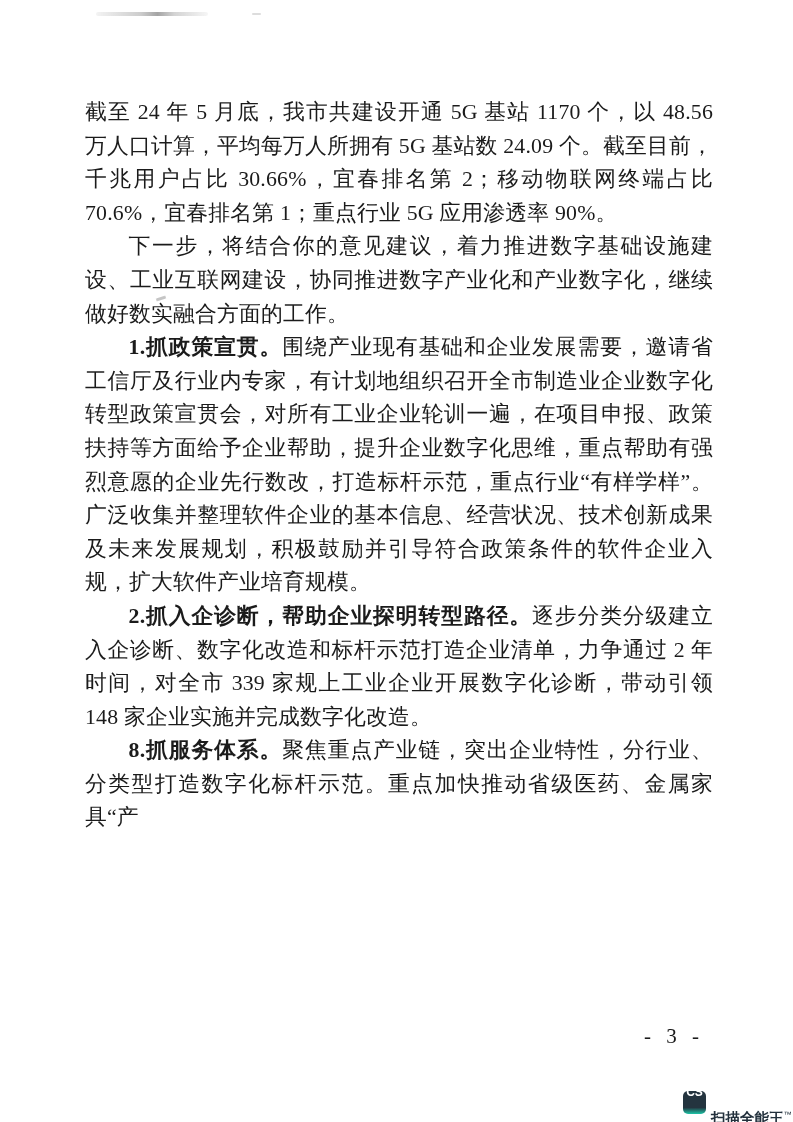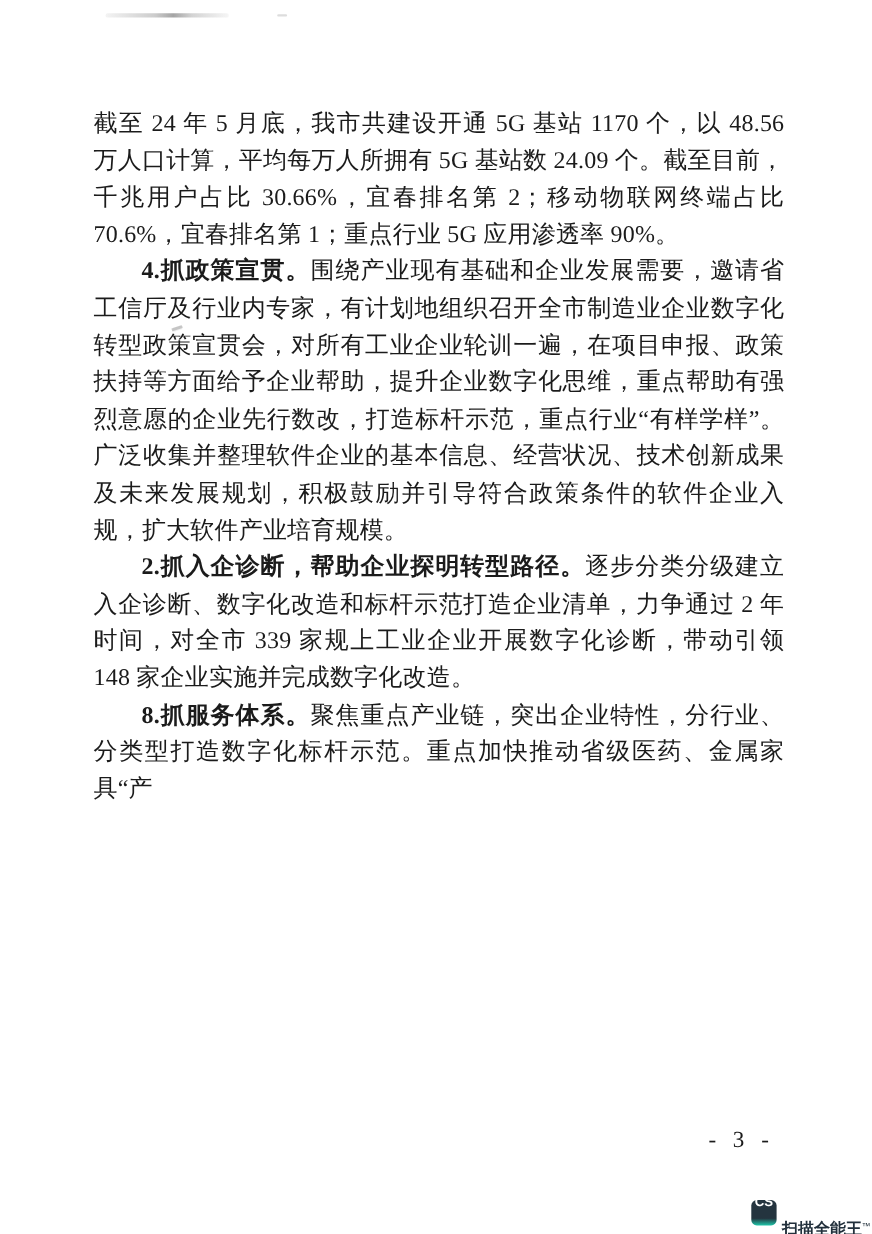--- a/index.html
+++ b/index.html
@@ -135,21 +135,22 @@
 <body>
 
 <div class="page">
 
   <div class="smudge"></div>
   <div class="speck-a"></div>
   <div class="speck-b"></div>
 
   <div class="doc-text">
     <p><span class="lead"></span><span>截至 24 年 5 月底，我市共建设开通 5G 基站 1170 个，以 48.56 万人口计算，平均每万人所拥有 5G 基站数 24.09 个。截至目前，千兆用户占比 30.66%，宜春排名第 2；移动物联网终端占比 70.6%，宜春排名第 1；重点行业 5G 应用渗透率 90%。</span></p>
-    <p class="indent"><span class="lead">4.抓政策宣贯。</span><span>围绕产业现有基础和企业发展需要，邀请省工信厅及行业内专家，有计划地组织召开全市制造业企业数字化转型政策宣贯会，对所有工业企业轮训一遍，在项目申报、政策扶持等方面给予企业帮助，提升企业数字化思维，重点帮助有强烈意愿的企业先行数改，打造标杆示范，重点行业“有样学样”。广泛收集并整理软件企业的基本信息、经营状况、技术创新成果及未来发展规划，积极鼓励并引导符合政策条件的软件企业入规，扩大软件产业培育规模。</span></p>
+    <p class="indent"><span class="lead"></span><span>下一步，将结合你的意见建议，着力推进数字基础设施建设、工业互联网建设，协同推进数字产业化和产业数字化，继续做好数实融合方面的工作。</span></p>
+    <p class="indent"><span class="lead">1.抓政策宣贯。</span><span>围绕产业现有基础和企业发展需要，邀请省工信厅及行业内专家，有计划地组织召开全市制造业企业数字化转型政策宣贯会，对所有工业企业轮训一遍，在项目申报、政策扶持等方面给予企业帮助，提升企业数字化思维，重点帮助有强烈意愿的企业先行数改，打造标杆示范，重点行业“有样学样”。广泛收集并整理软件企业的基本信息、经营状况、技术创新成果及未来发展规划，积极鼓励并引导符合政策条件的软件企业入规，扩大软件产业培育规模。</span></p>
     <p class="indent"><span class="lead">2.抓入企诊断，帮助企业探明转型路径。</span><span>逐步分类分级建立入企诊断、数字化改造和标杆示范打造企业清单，力争通过 2 年时间，对全市 339 家规上工业企业开展数字化诊断，带动引领 148 家企业实施并完成数字化改造。</span></p>
     <p class="indent"><span class="lead">8.抓服务体系。</span><span>聚焦重点产业链，突出企业特性，分行业、分类型打造数字化标杆示范。重点加快推动省级医药、金属家具“产</span></p>
   </div>
 
   <div class="page-number">- 3 -</div>
 
   <div class="watermark">
     <div class="wm-row">
       <div class="wm-logo">CS</div>
       <div class="wm-title"><span>扫描全能王</span><span class="wm-tm">™</span></div>

